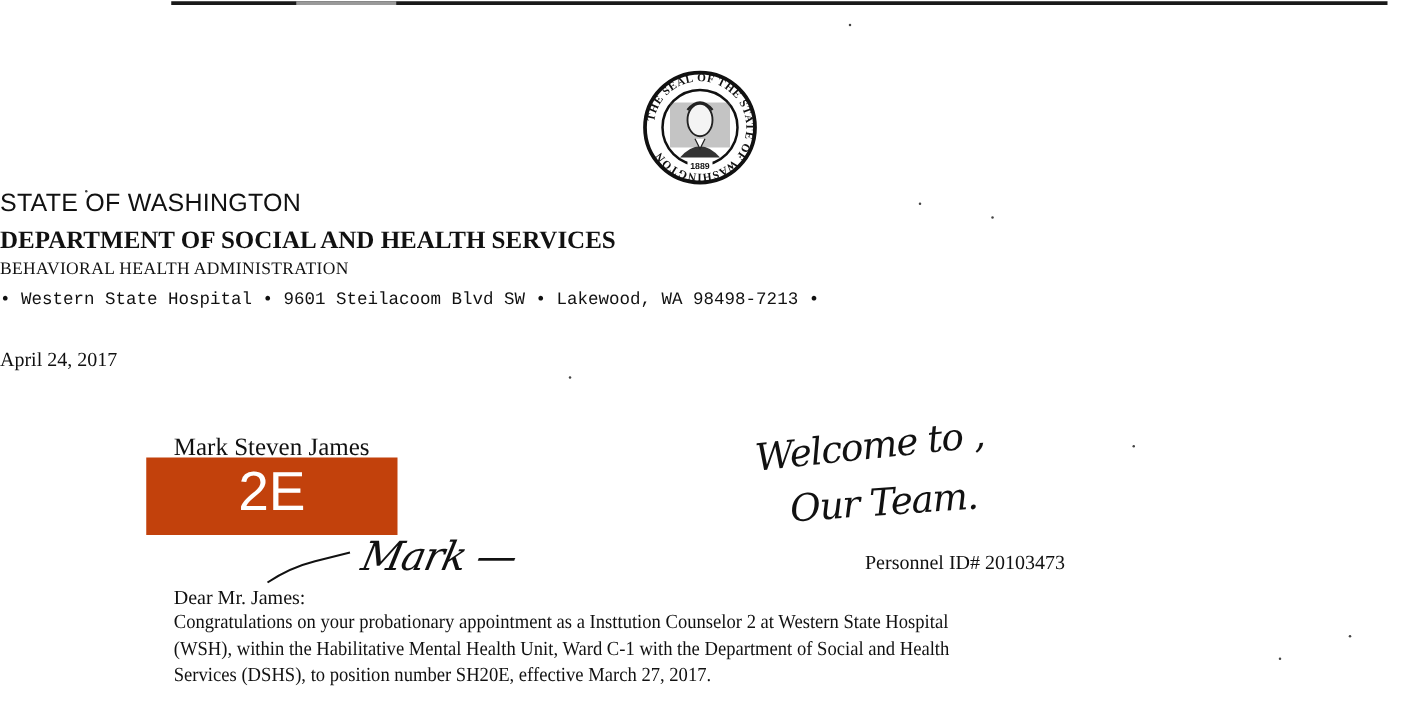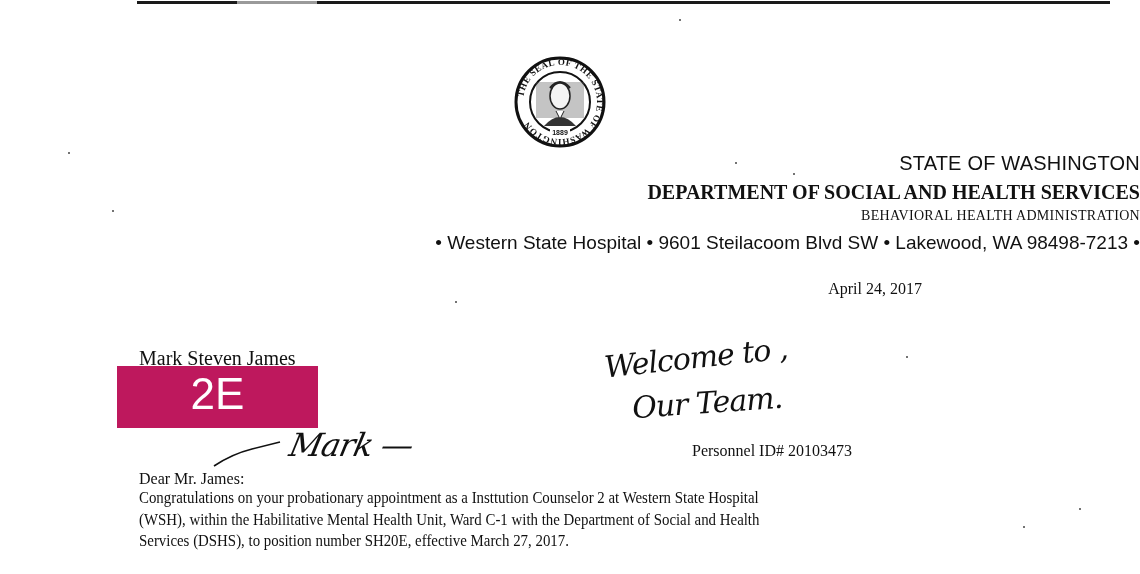--- a/index.html
+++ b/index.html
@@ -6,30 +6,30 @@
     body {
       width: 1140px; height: 574px; background: #ffffff; position: relative; overflow: hidden;
       color: #111; font-family: "Liberation Serif", serif;
     }
     .top-rule { position: absolute; left: 137px; top: 1px; width: 973px; height: 3px; background: #1a1a1a; }
     .top-rule .light { position: absolute; left: 100px; top: 0; width: 80px; height: 3px; background: #9a9a9a; }
     .speck { position: absolute; width: 2px; height: 2px; background: #444; border-radius: 1px; }
 
     .seal { position: absolute; left: 514px; top: 56px; width: 92px; height: 92px; }
 
-    .hdr { position: absolute; left: 0; width: 1140px; text-align: right; white-space: nowrap; }
+    .hdr { position: absolute; left: 0; width: 1140px; text-align: left; white-space: nowrap; }
     .state { top: 152px; font-family: "Liberation Sans", sans-serif; font-size: 20px; letter-spacing: 0.2px; }
     .dept { top: 181px; font-size: 20px; font-weight: bold; }
     .bha { top: 208px; font-size: 14px; font-weight: normal; letter-spacing: 0.3px; }
-    .addr { top: 232px; font-family: Liberation Sans, sans-serif; font-size: 19px; }
+    .addr { top: 232px; font-family: Liberation Mono, monospace; font-size: 14px; }
 
-    .date { position: absolute; top: 280px; left: 0; width: 922px; text-align: right; font-size: 16px; }
+    .date { position: absolute; top: 280px; left: 0; width: 922px; text-align: left; font-size: 16px; }
 
     .recipient { position: absolute; left: 139px; top: 347px; font-size: 20px; }
-    .redaction { position: absolute; left: 117px; top: 366px; width: 201px; height: 62px; background: #be185d;
+    .redaction { position: absolute; left: 117px; top: 366px; width: 201px; height: 62px; background: #c2410c;
       color: #fff; font-family: "Liberation Sans", sans-serif; font-size: 44px; line-height: 56px; text-align: center; }
 
     .salutation { position: absolute; left: 139px; top: 442px; font-size: 16px; margin-top: 28px; }
     .strike-name { position: relative; }
     .strike-svg { position: absolute; left: 212px; top: 440px; }
 
     .handwriting { position: absolute; font-family: "DejaVu Serif", serif; font-style: italic; color: #111; }
     .hw-mark { left: 290px; top: 426px; font-size: 32px; transform: skewX(-12deg); letter-spacing: -1px; }
     .hw-welcome1 { left: 604px; top: 340px; font-size: 30px; transform: rotate(-6deg); letter-spacing: -1px; }
     .hw-welcome2 { left: 632px; top: 385px; font-size: 30px; transform: rotate(-4deg); letter-spacing: -1px; }

